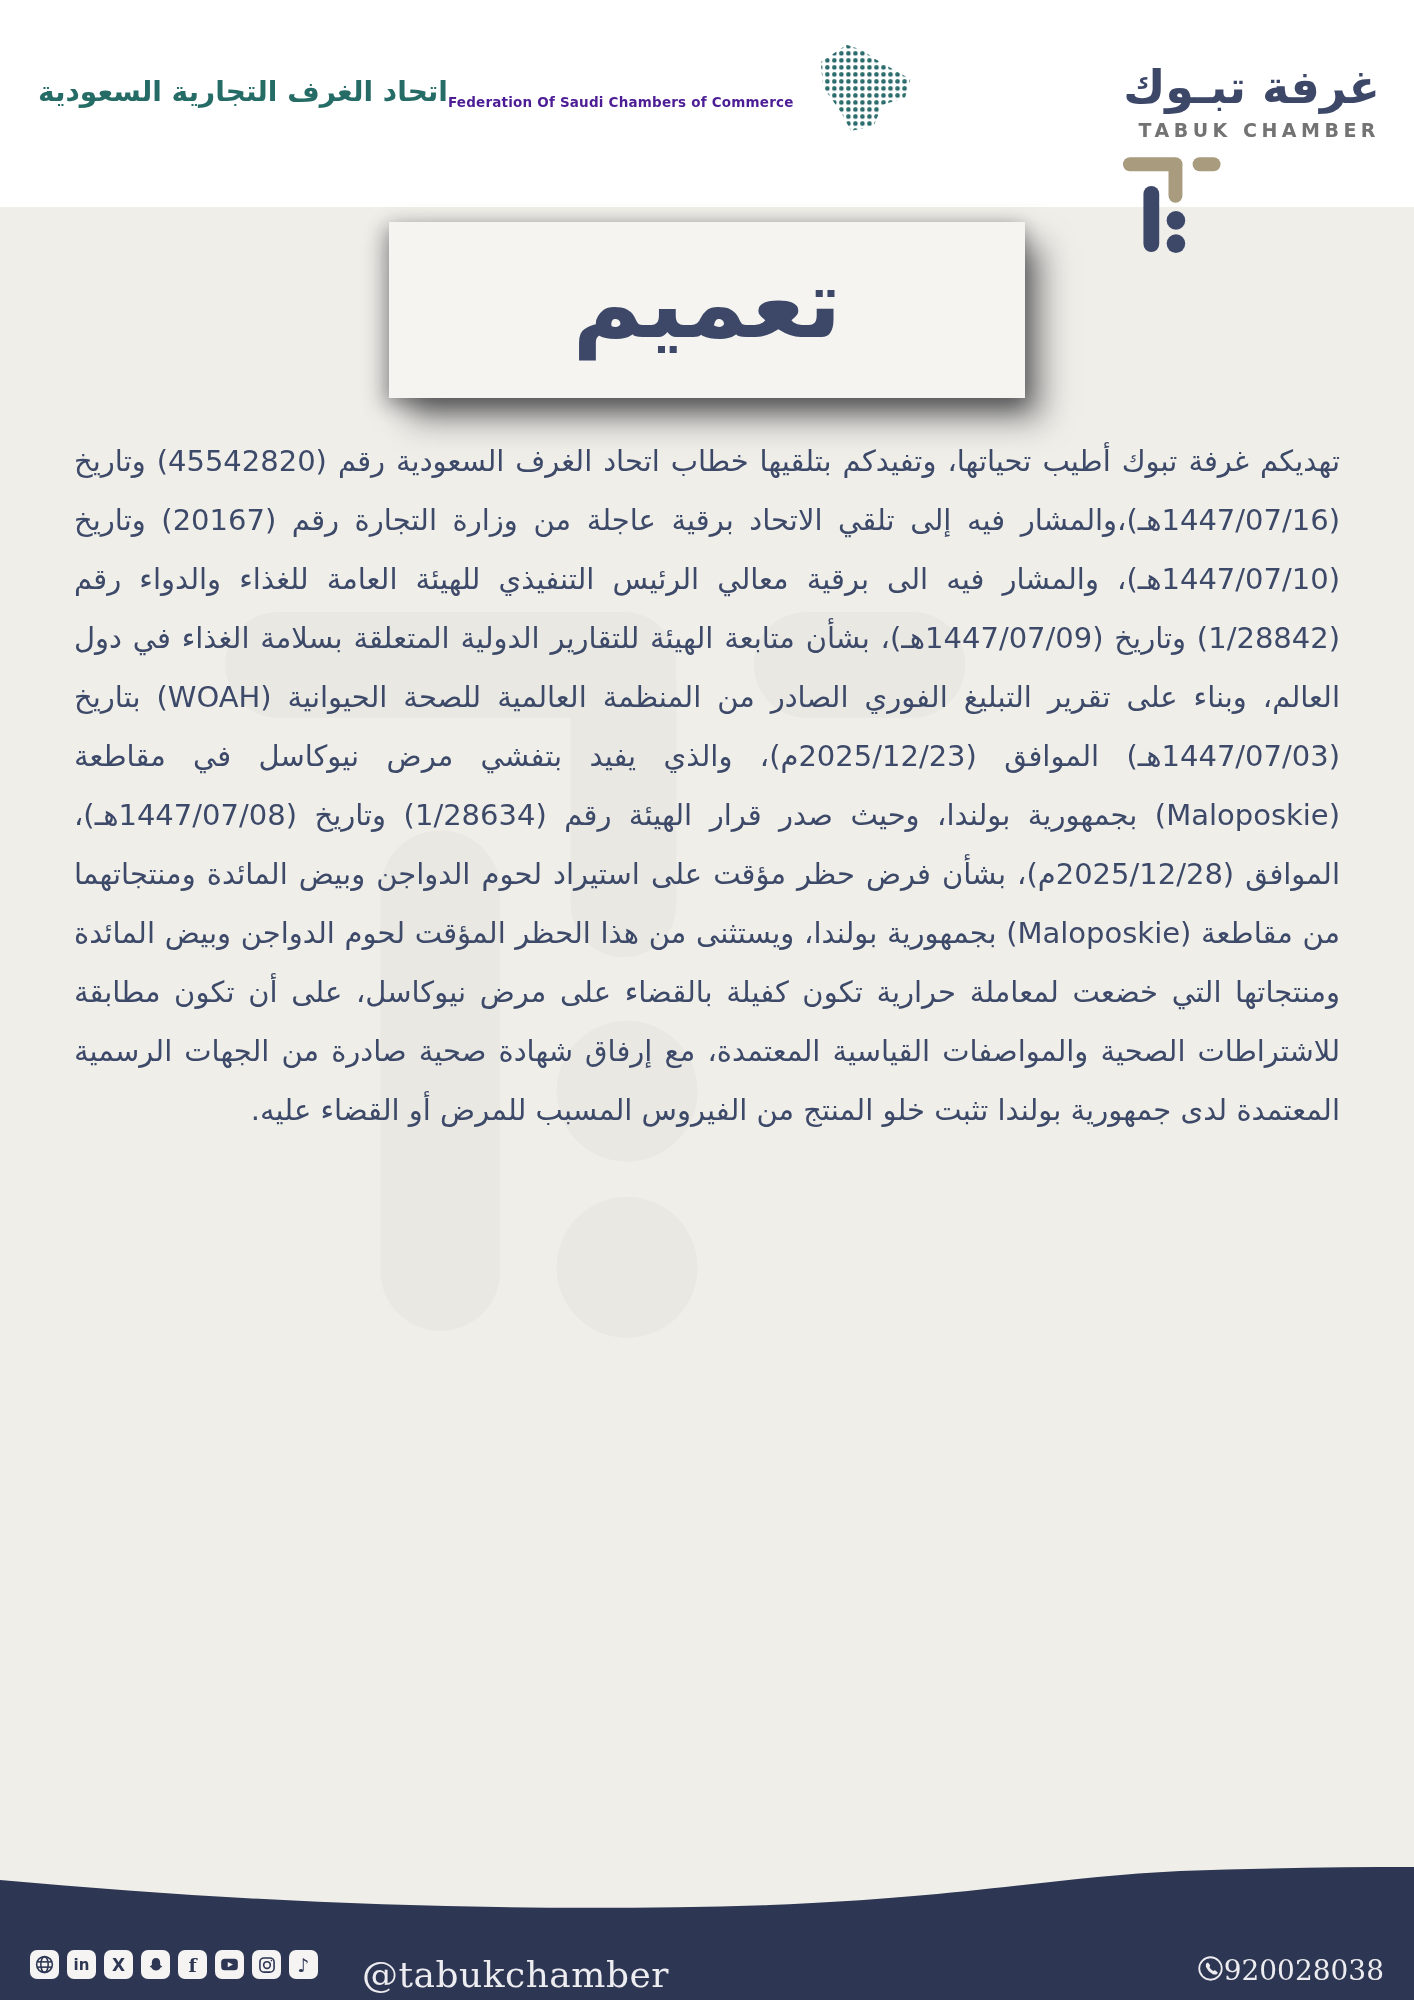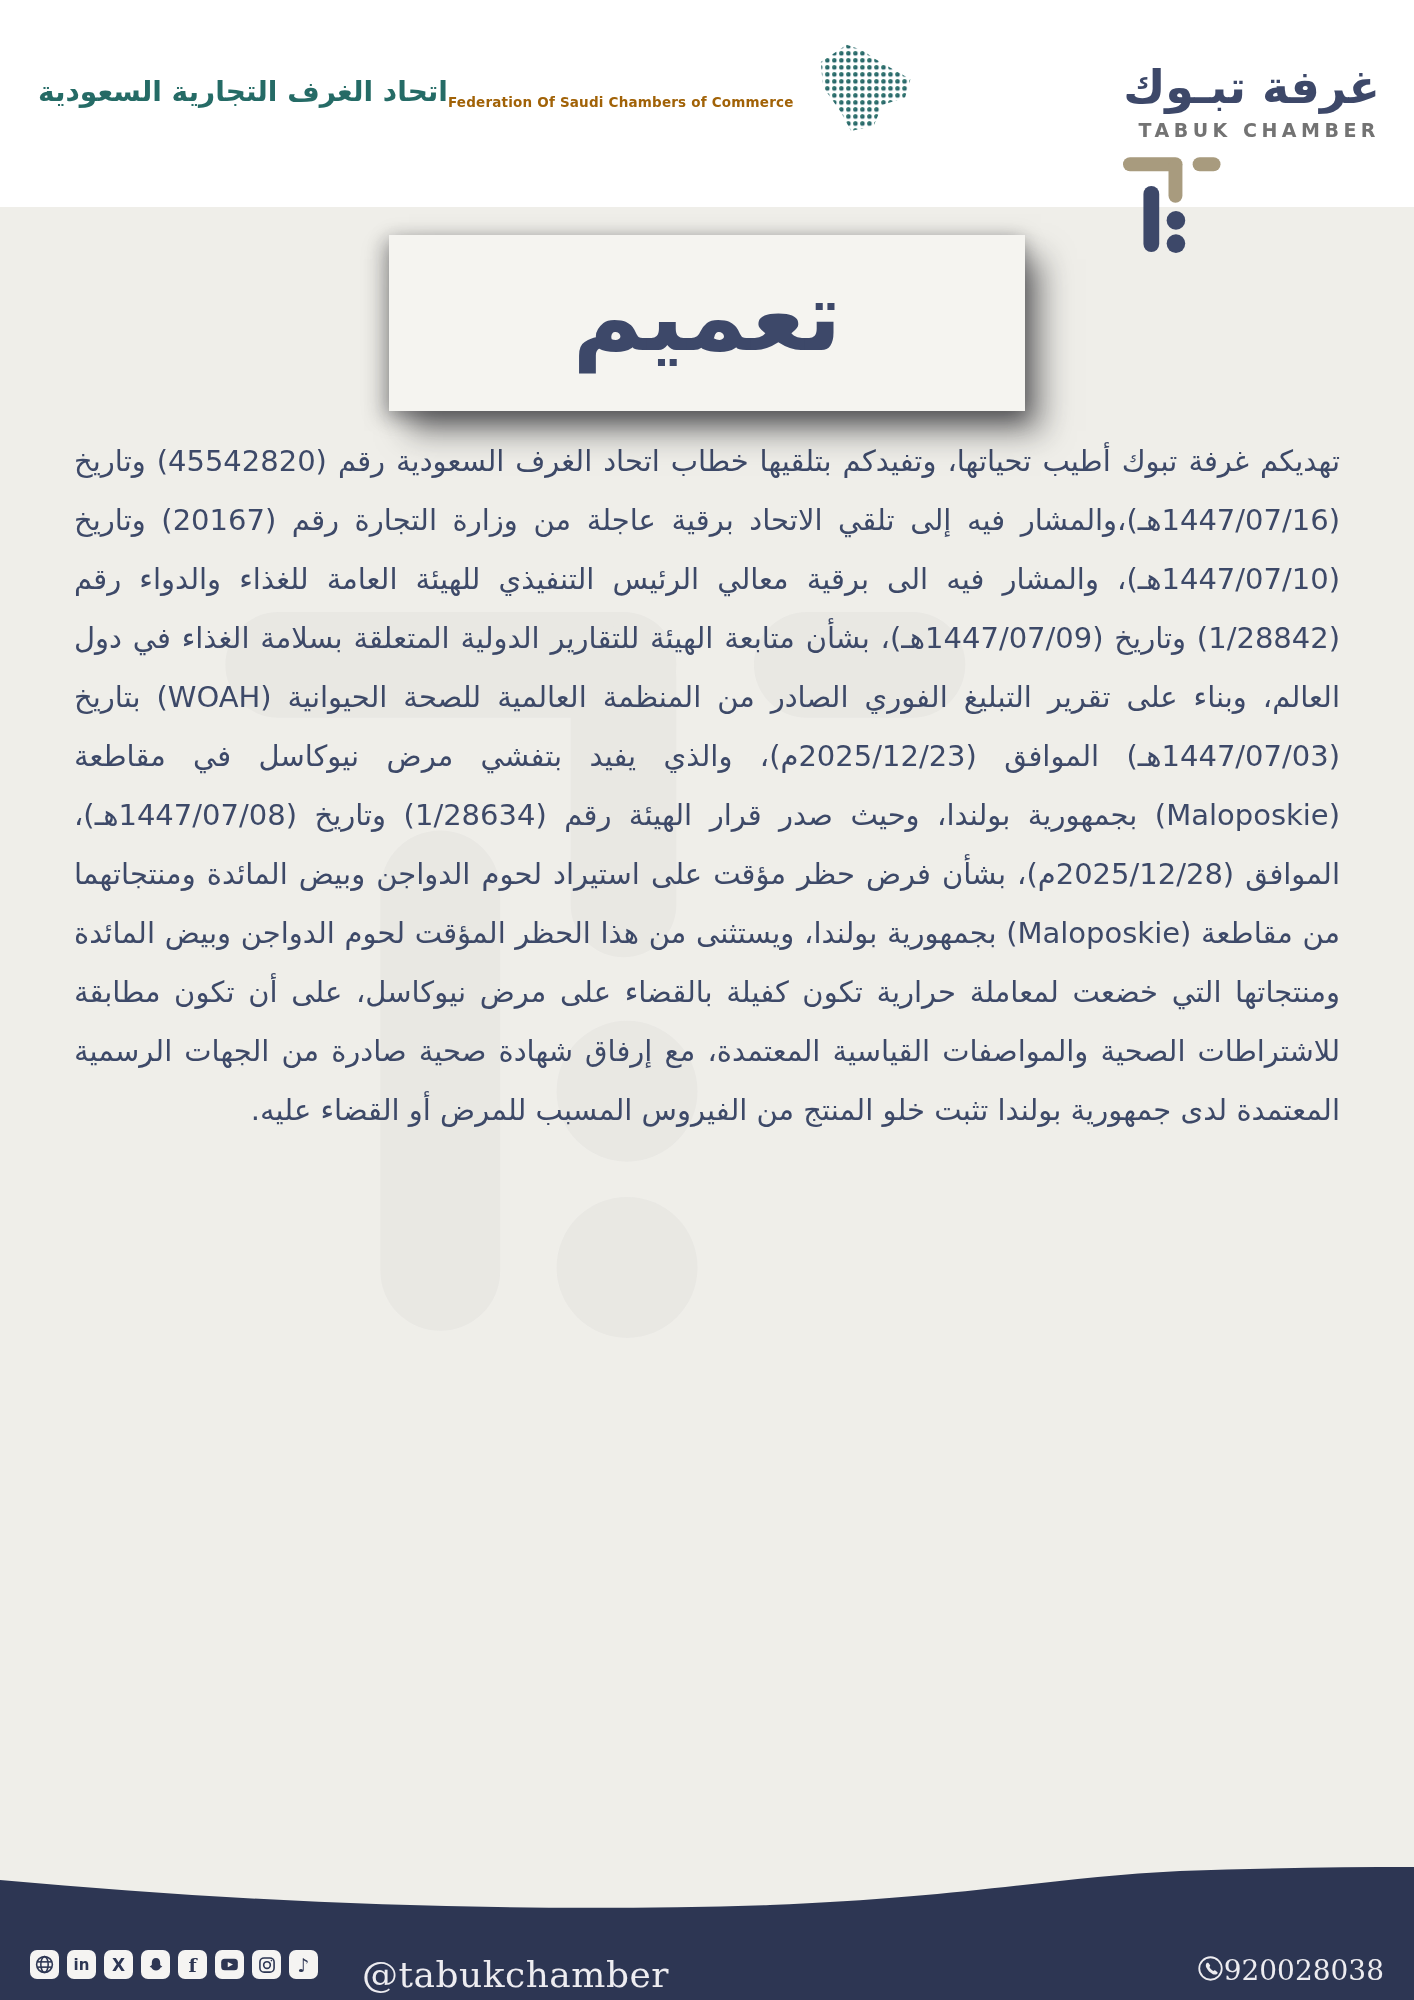--- a/index.html
+++ b/index.html
@@ -6,30 +6,30 @@
   body{
     width:1414px;height:2000px;position:relative;overflow:hidden;
     background:#efeee9;
     font-family:"DejaVu Sans", sans-serif;
   }
   
   .header{position:absolute;left:0;top:0;width:1414px;height:207px;background:#ffffff;z-index:3;}
   .fsc-logo{position:absolute;left:38px;top:34px;display:flex;flex-direction:row;align-items:center;gap:16px;}
   .fsc-text{display:flex;flex-direction:row;align-items:flex-end;text-align:right;}
   .fsc-ar{font-size:28px;font-weight:bold;color:#256b66;direction:rtl;line-height:1.3;}
-  .fsc-en{font-size:13.5px;font-weight:bold;color:#a16207;margin-top:4px;letter-spacing:.2px;}
+  .fsc-en{font-size:13.5px;font-weight:bold;color:#4c1d95;margin-top:4px;letter-spacing:.2px;}
   .tabuk-logo{position:absolute;right:34px;top:48px;display:flex;flex-direction:column;align-items:flex-start;gap:16px;}
   .tabuk-text{display:flex;flex-direction:column;align-items:flex-end;text-align:right;margin-top:14px;}
   .tabuk-ar{font-size:46px;font-weight:bold;color:#3d4869;direction:rtl;line-height:1.1;}
   .tabuk-en{font-size:19px;font-weight:bold;color:#737373;letter-spacing:4.5px;margin-top:6px;}
   
   .watermark{position:absolute;left:225px;top:612px;z-index:1;opacity:.85;}
   
   .title-box{
-    position:absolute;left:389px;top:235px;width:636px;height:176px;z-index:4;
+    position:absolute;left:389px;top:222px;width:636px;height:176px;z-index:4;
     background:#f5f4f0;display:flex;align-items:center;justify-content:center;
     box-shadow:18px 22px 30px -2px rgba(30,30,35,.55), 0 4px 18px rgba(30,30,35,.35), -8px 8px 20px rgba(30,30,35,.18);
   }
   .title-box .title{font-size:96px;font-weight:bold;color:#3d4869;direction:rtl;transform:translateY(-6px);}
   
   .body-text{
     position:absolute;left:74px;right:74px;top:432px;z-index:2;
     direction:rtl;text-align:justify;
     font-size:29px;font-weight:normal;color:#3d4968;line-height:59px;
   }

